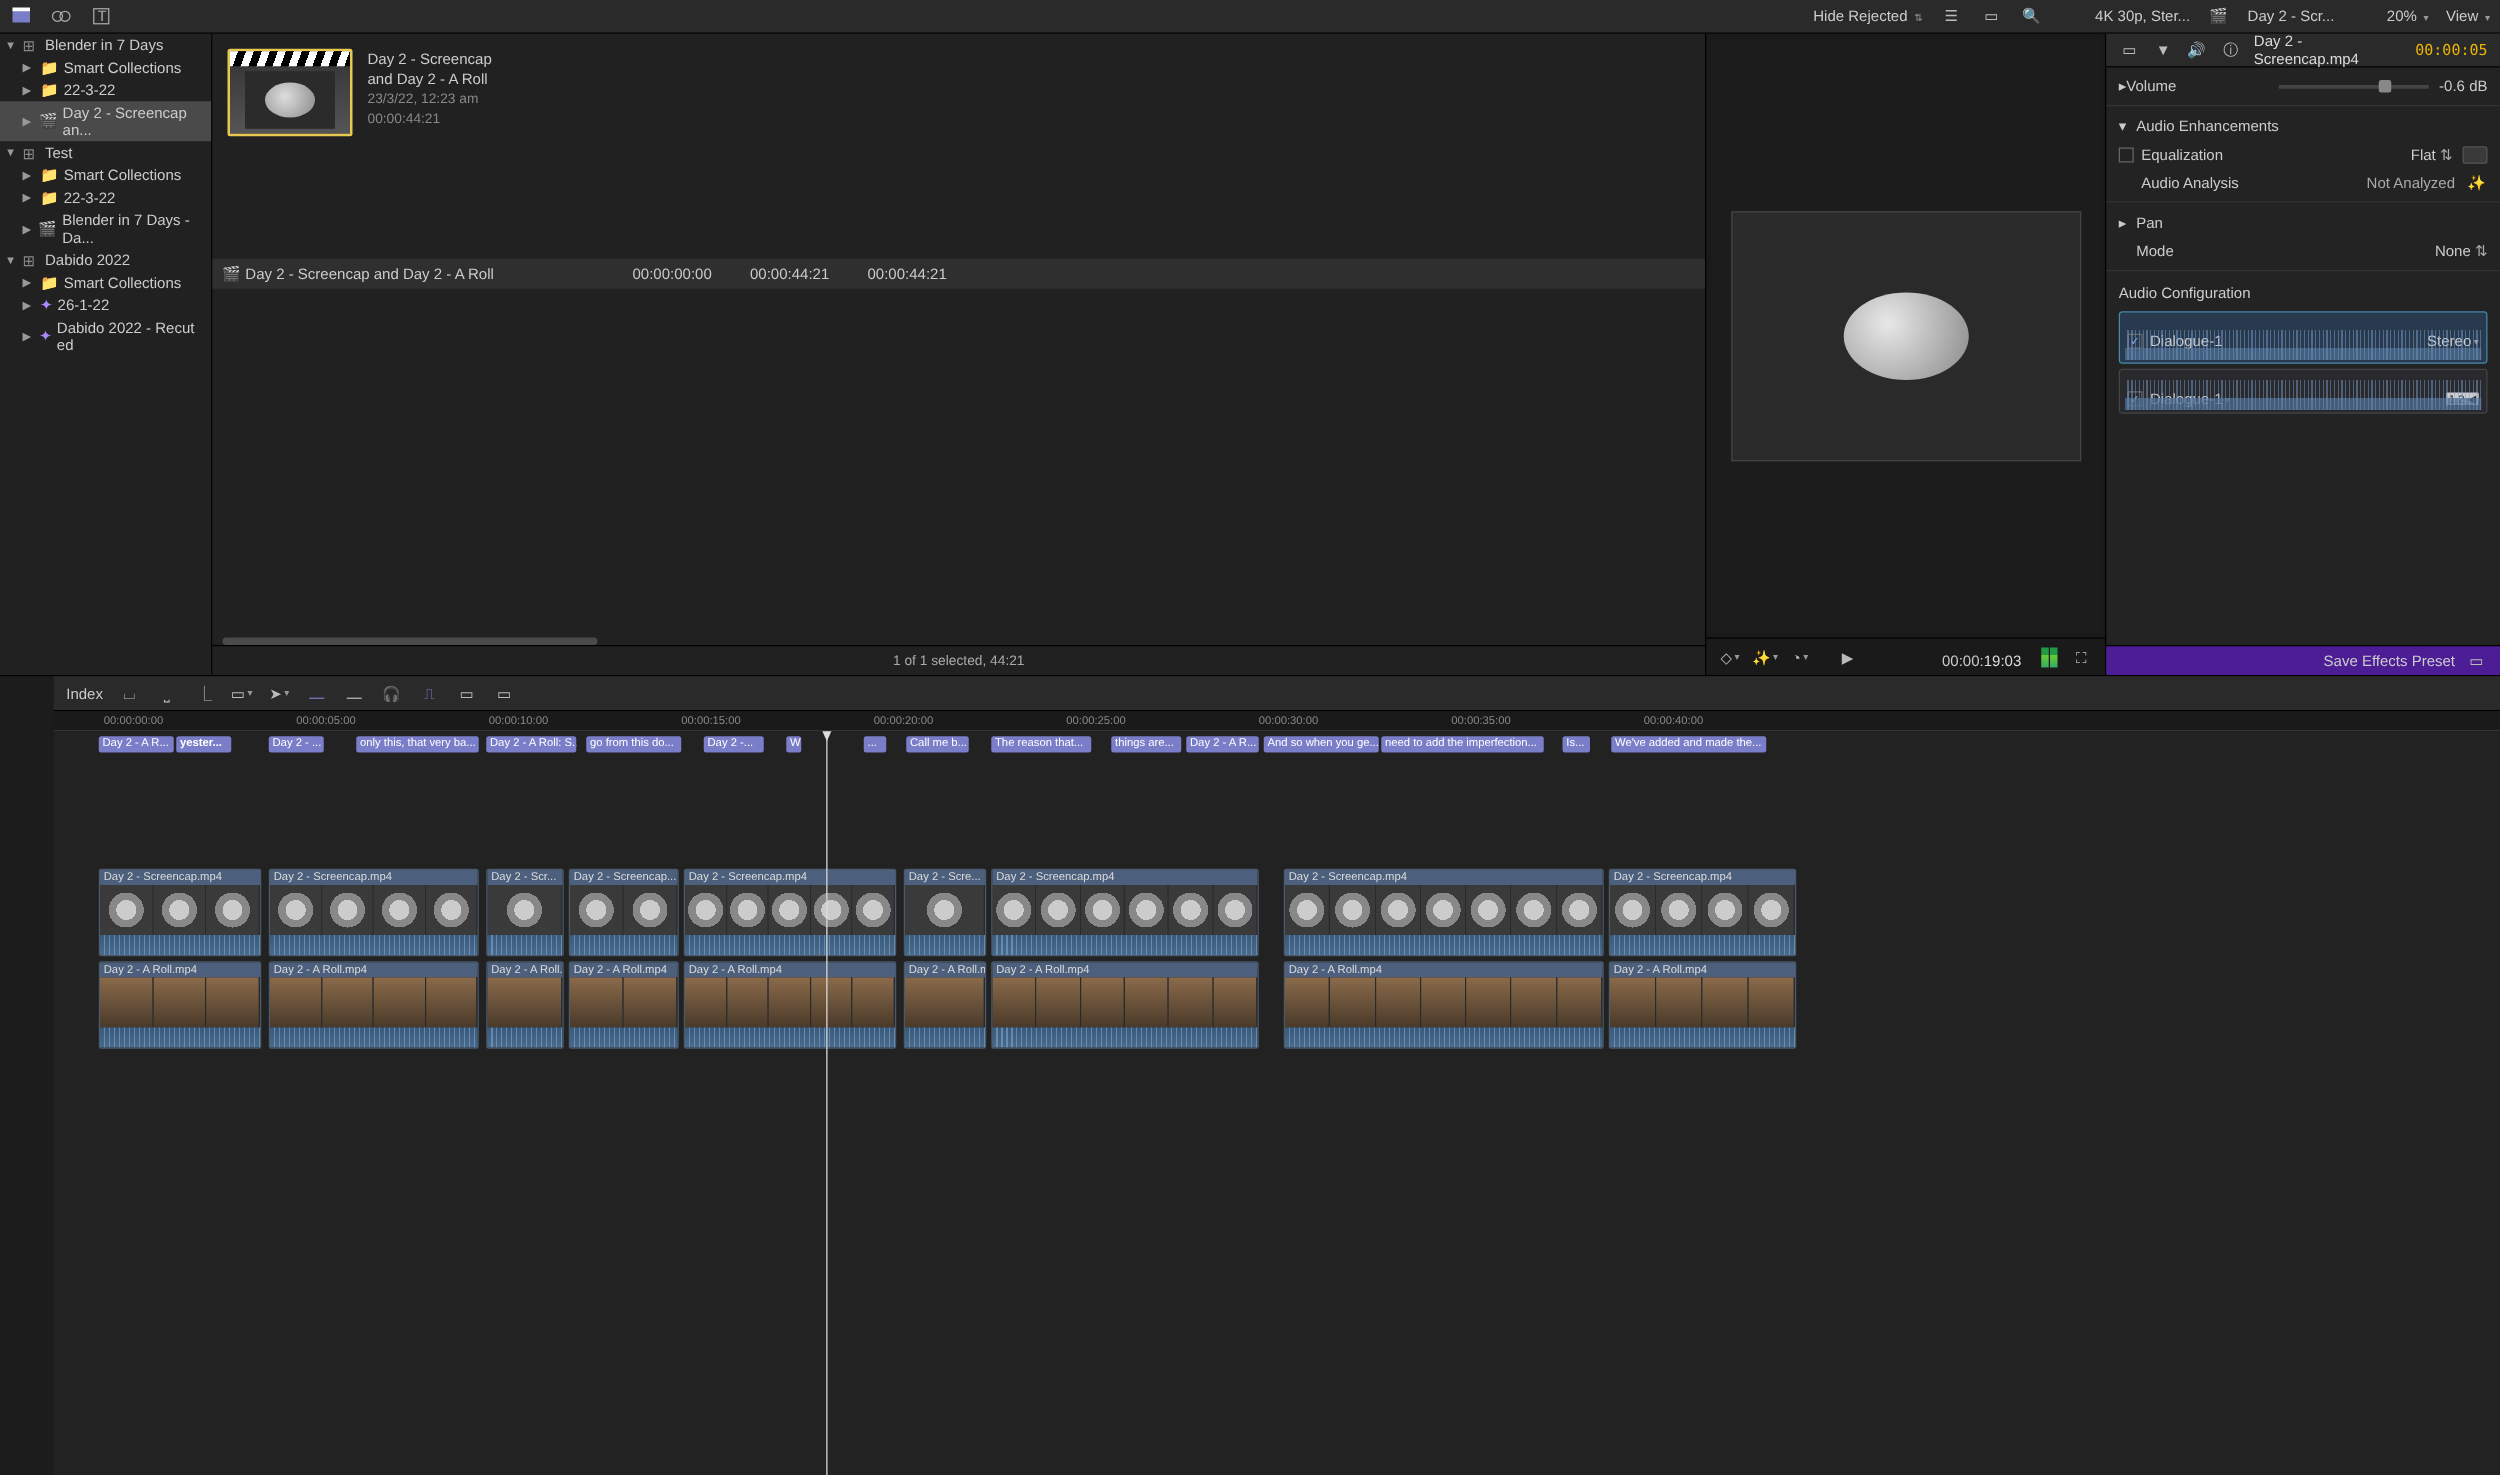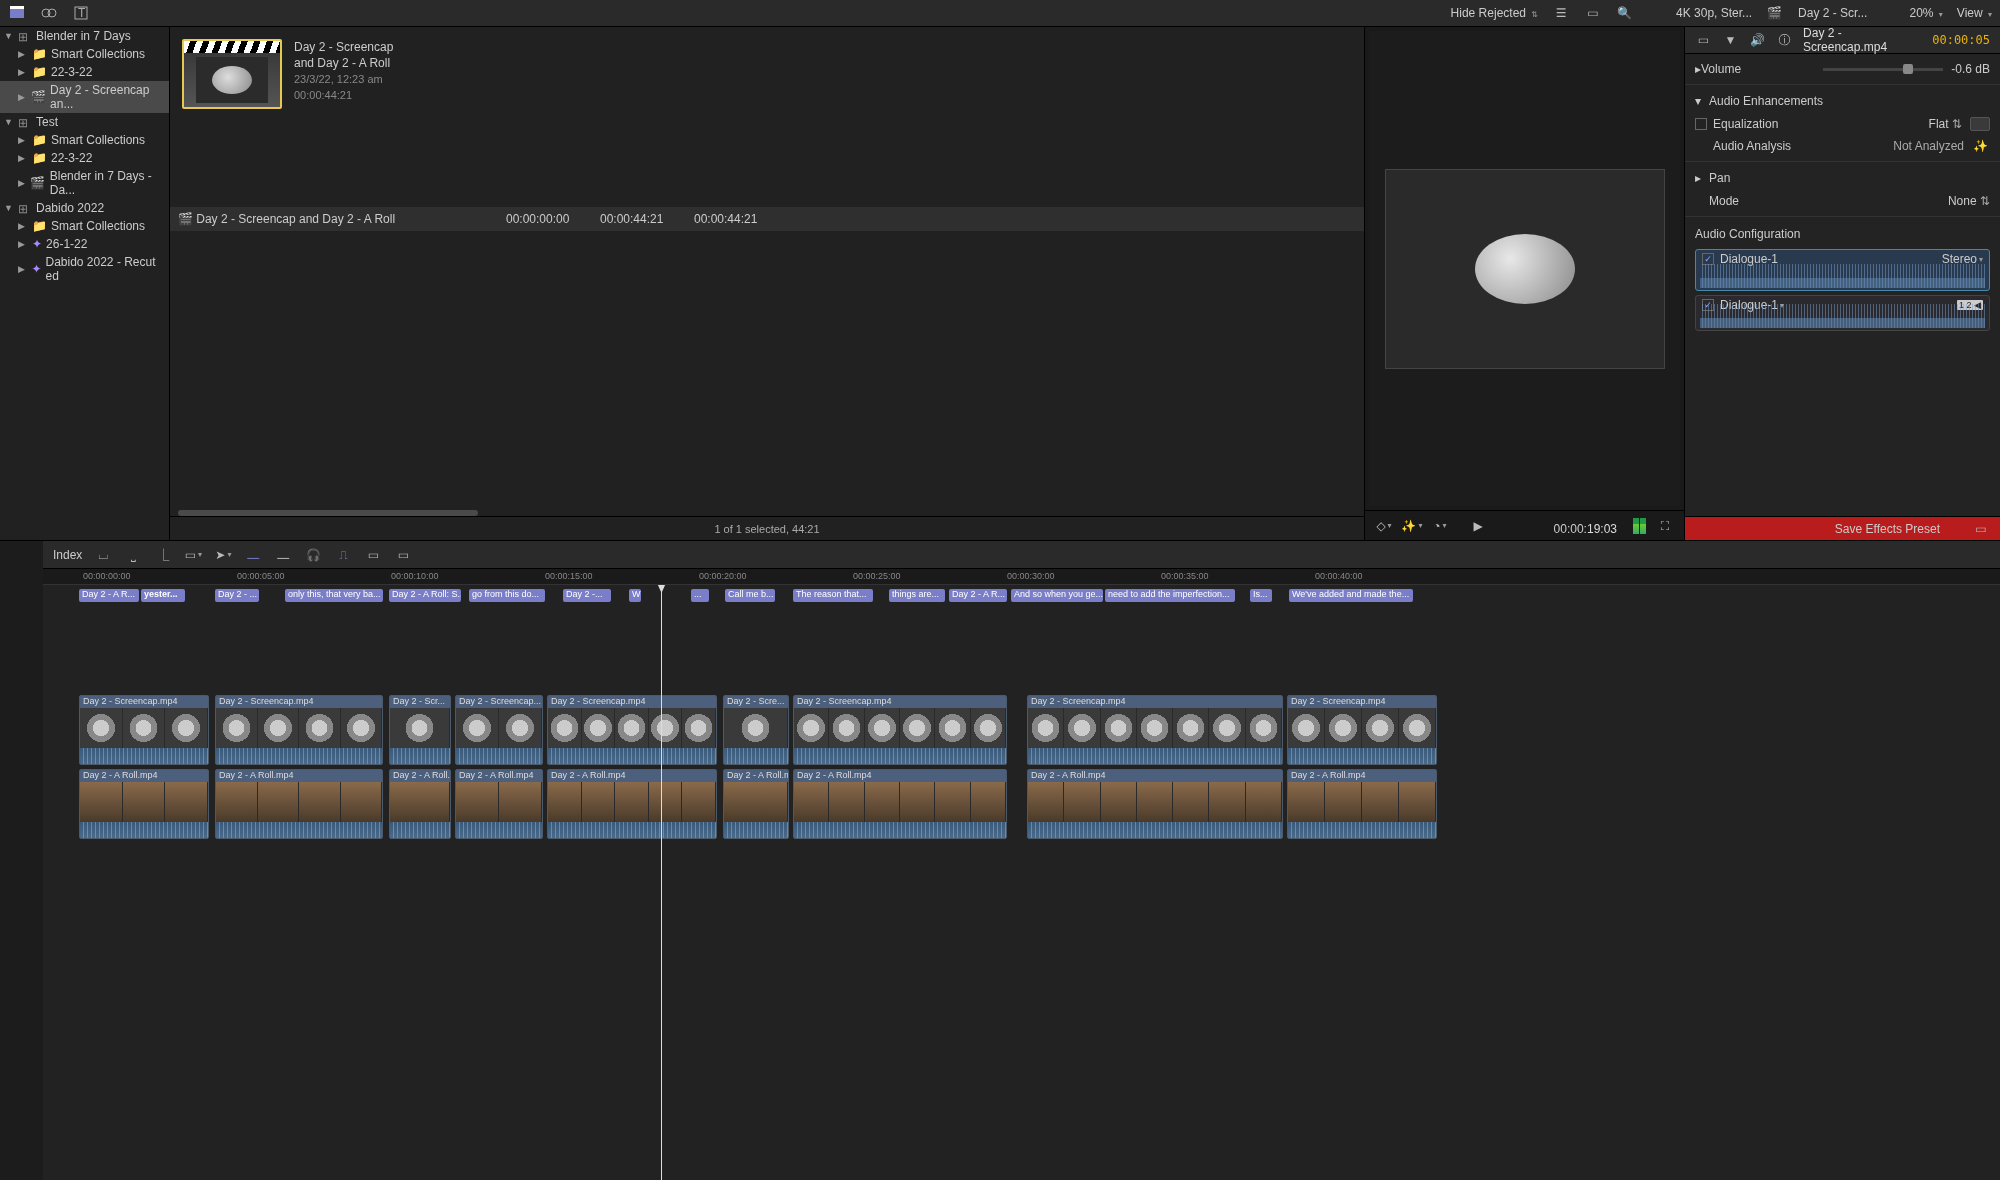--- a/index.html
+++ b/index.html
@@ -61,24 +61,24 @@
 .insp-heading .disc{width:14px;}
 .vol-slider{width:120px;height:3px;background:#444;position:relative;margin:0 8px;}
 .vol-slider::after{content:"";position:absolute;right:30px;top:-4px;width:10px;height:10px;background:#888;border-radius:2px;}
 .checkbox{width:12px;height:12px;border:1px solid #666;margin-right:6px;display:inline-flex;align-items:center;justify-content:center;font-size:9px;}
 .checkbox.checked::after{content:"✓";color:#8af;}
 .reset-btn{width:20px;height:14px;background:#3a3a3a;border:1px solid #555;border-radius:2px;}
 
 .audio-config{padding:6px 10px;}
 .audio-track{border:1px solid #48a;background:#2a3a4e;margin-top:4px;height:42px;border-radius:3px;position:relative;}
 .audio-track.second{border-color:#444;background:#2a2a2e;height:36px;}
-.audio-track-header{display:flex;align-items:center;padding:2px 6px;font-size:11px;}
+.audio-track-header{display:flex;align-items:center;padding:16px 6px;font-size:11px;}
 .waveform-mini{position:absolute;bottom:2px;left:4px;right:4px;height:24px;background:linear-gradient(to top,#4b6a8c 40%,transparent 40%);opacity:0.8;}
 .waveform-mini::after{content:"";position:absolute;inset:0;background:repeating-linear-gradient(90deg,transparent 0 2px,rgba(120,160,210,0.6) 2px 3px);}
-.save-preset{margin-top:auto;height:24px;background:#b91c1c;border-top:1px solid #000;display:flex;align-items:center;justify-content:flex-end;padding:0 10px;font-size:11px;color:#888;gap:24px;}
+.save-preset{margin-top:auto;height:24px;background:#4c1d95;border-top:1px solid #000;display:flex;align-items:center;justify-content:flex-end;padding:0 10px;font-size:11px;color:#888;}
 
 .timeline-area{height:640px;background:#1c1c1c;border-top:1px solid #000;display:flex;flex-direction:column;padding-left:43px;}
 .tl-toolbar{height:28px;background:#2a2a2a;display:flex;align-items:center;padding:0 10px;gap:12px;border-bottom:1px solid #000;}
 .tl-title{flex:1;text-align:center;font-size:12px;color:#ddd;}
 .tl-ruler{height:16px;background:#1a1a1a;display:flex;position:relative;border-bottom:1px solid #333;}
 .tl-tick{position:absolute;font-size:9px;color:#888;top:2px;}
 .tl-tracks{flex:1;position:relative;overflow:hidden;background:#222;}
 .playhead{position:absolute;top:0;bottom:0;width:1px;background:#ddd;left:618px;z-index:10;}
 .playhead::before{content:"";position:absolute;top:-2px;left:-4px;width:9px;height:10px;background:#ddd;clip-path:polygon(0 0,100% 0,50% 100%);}
 

